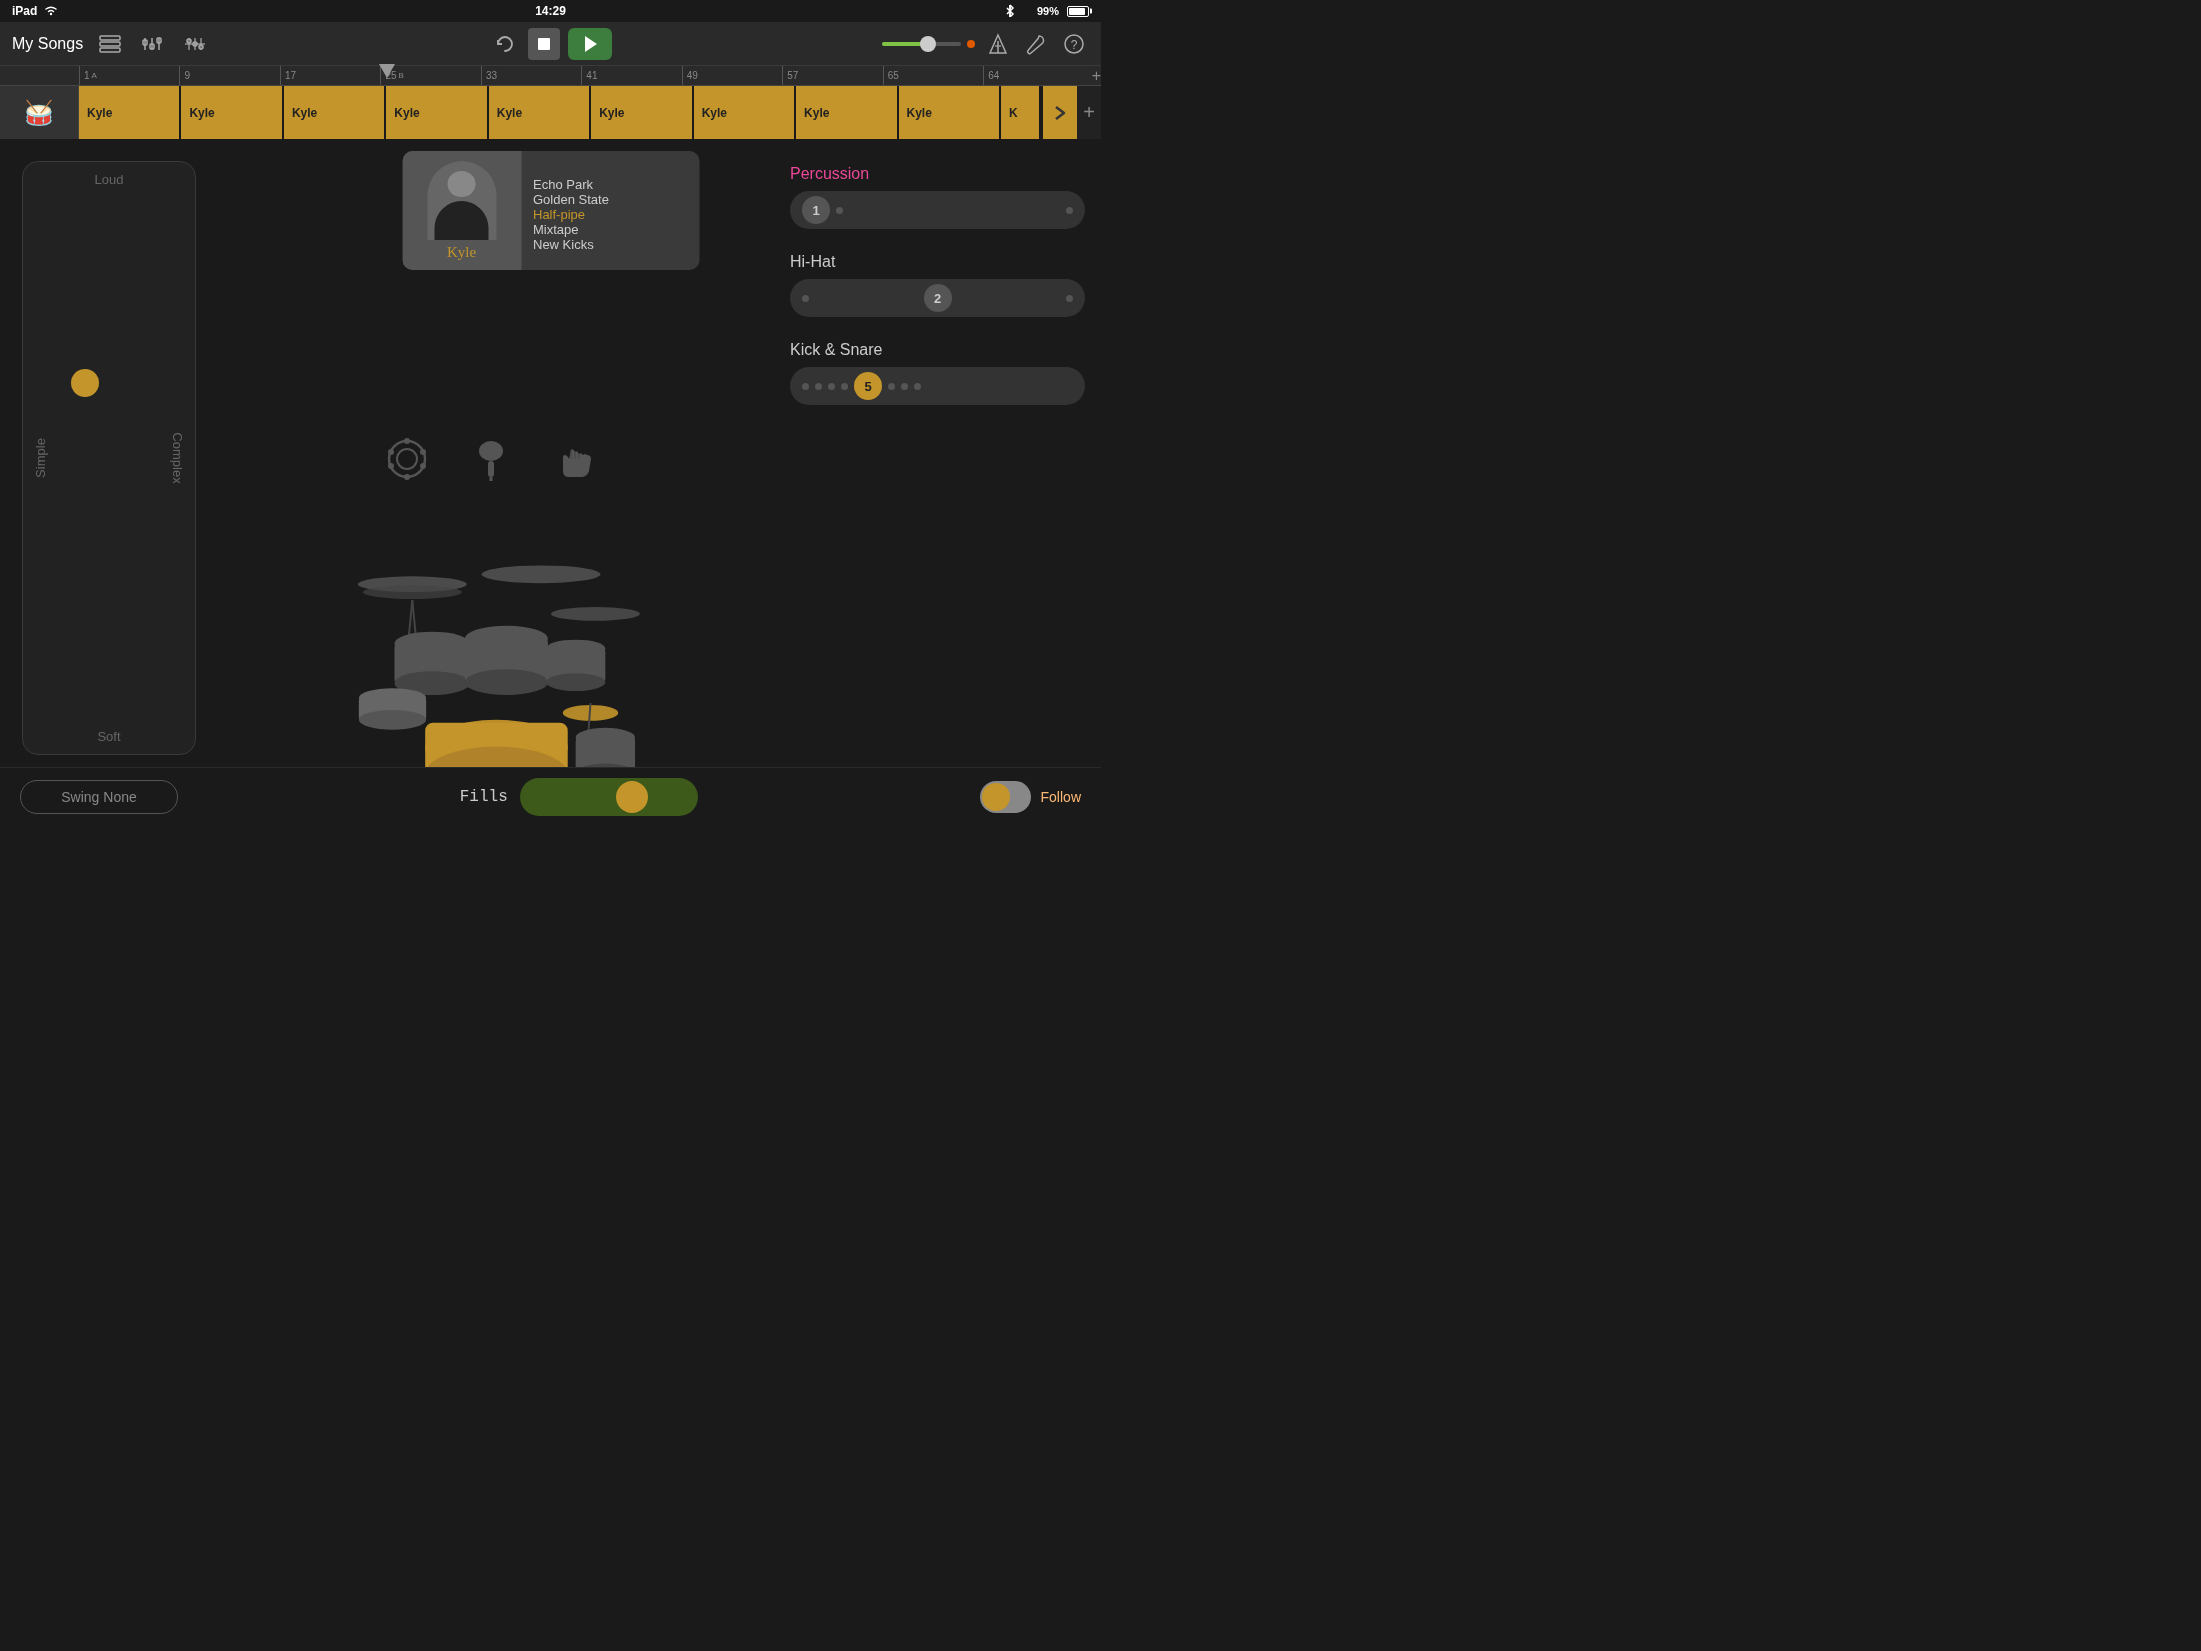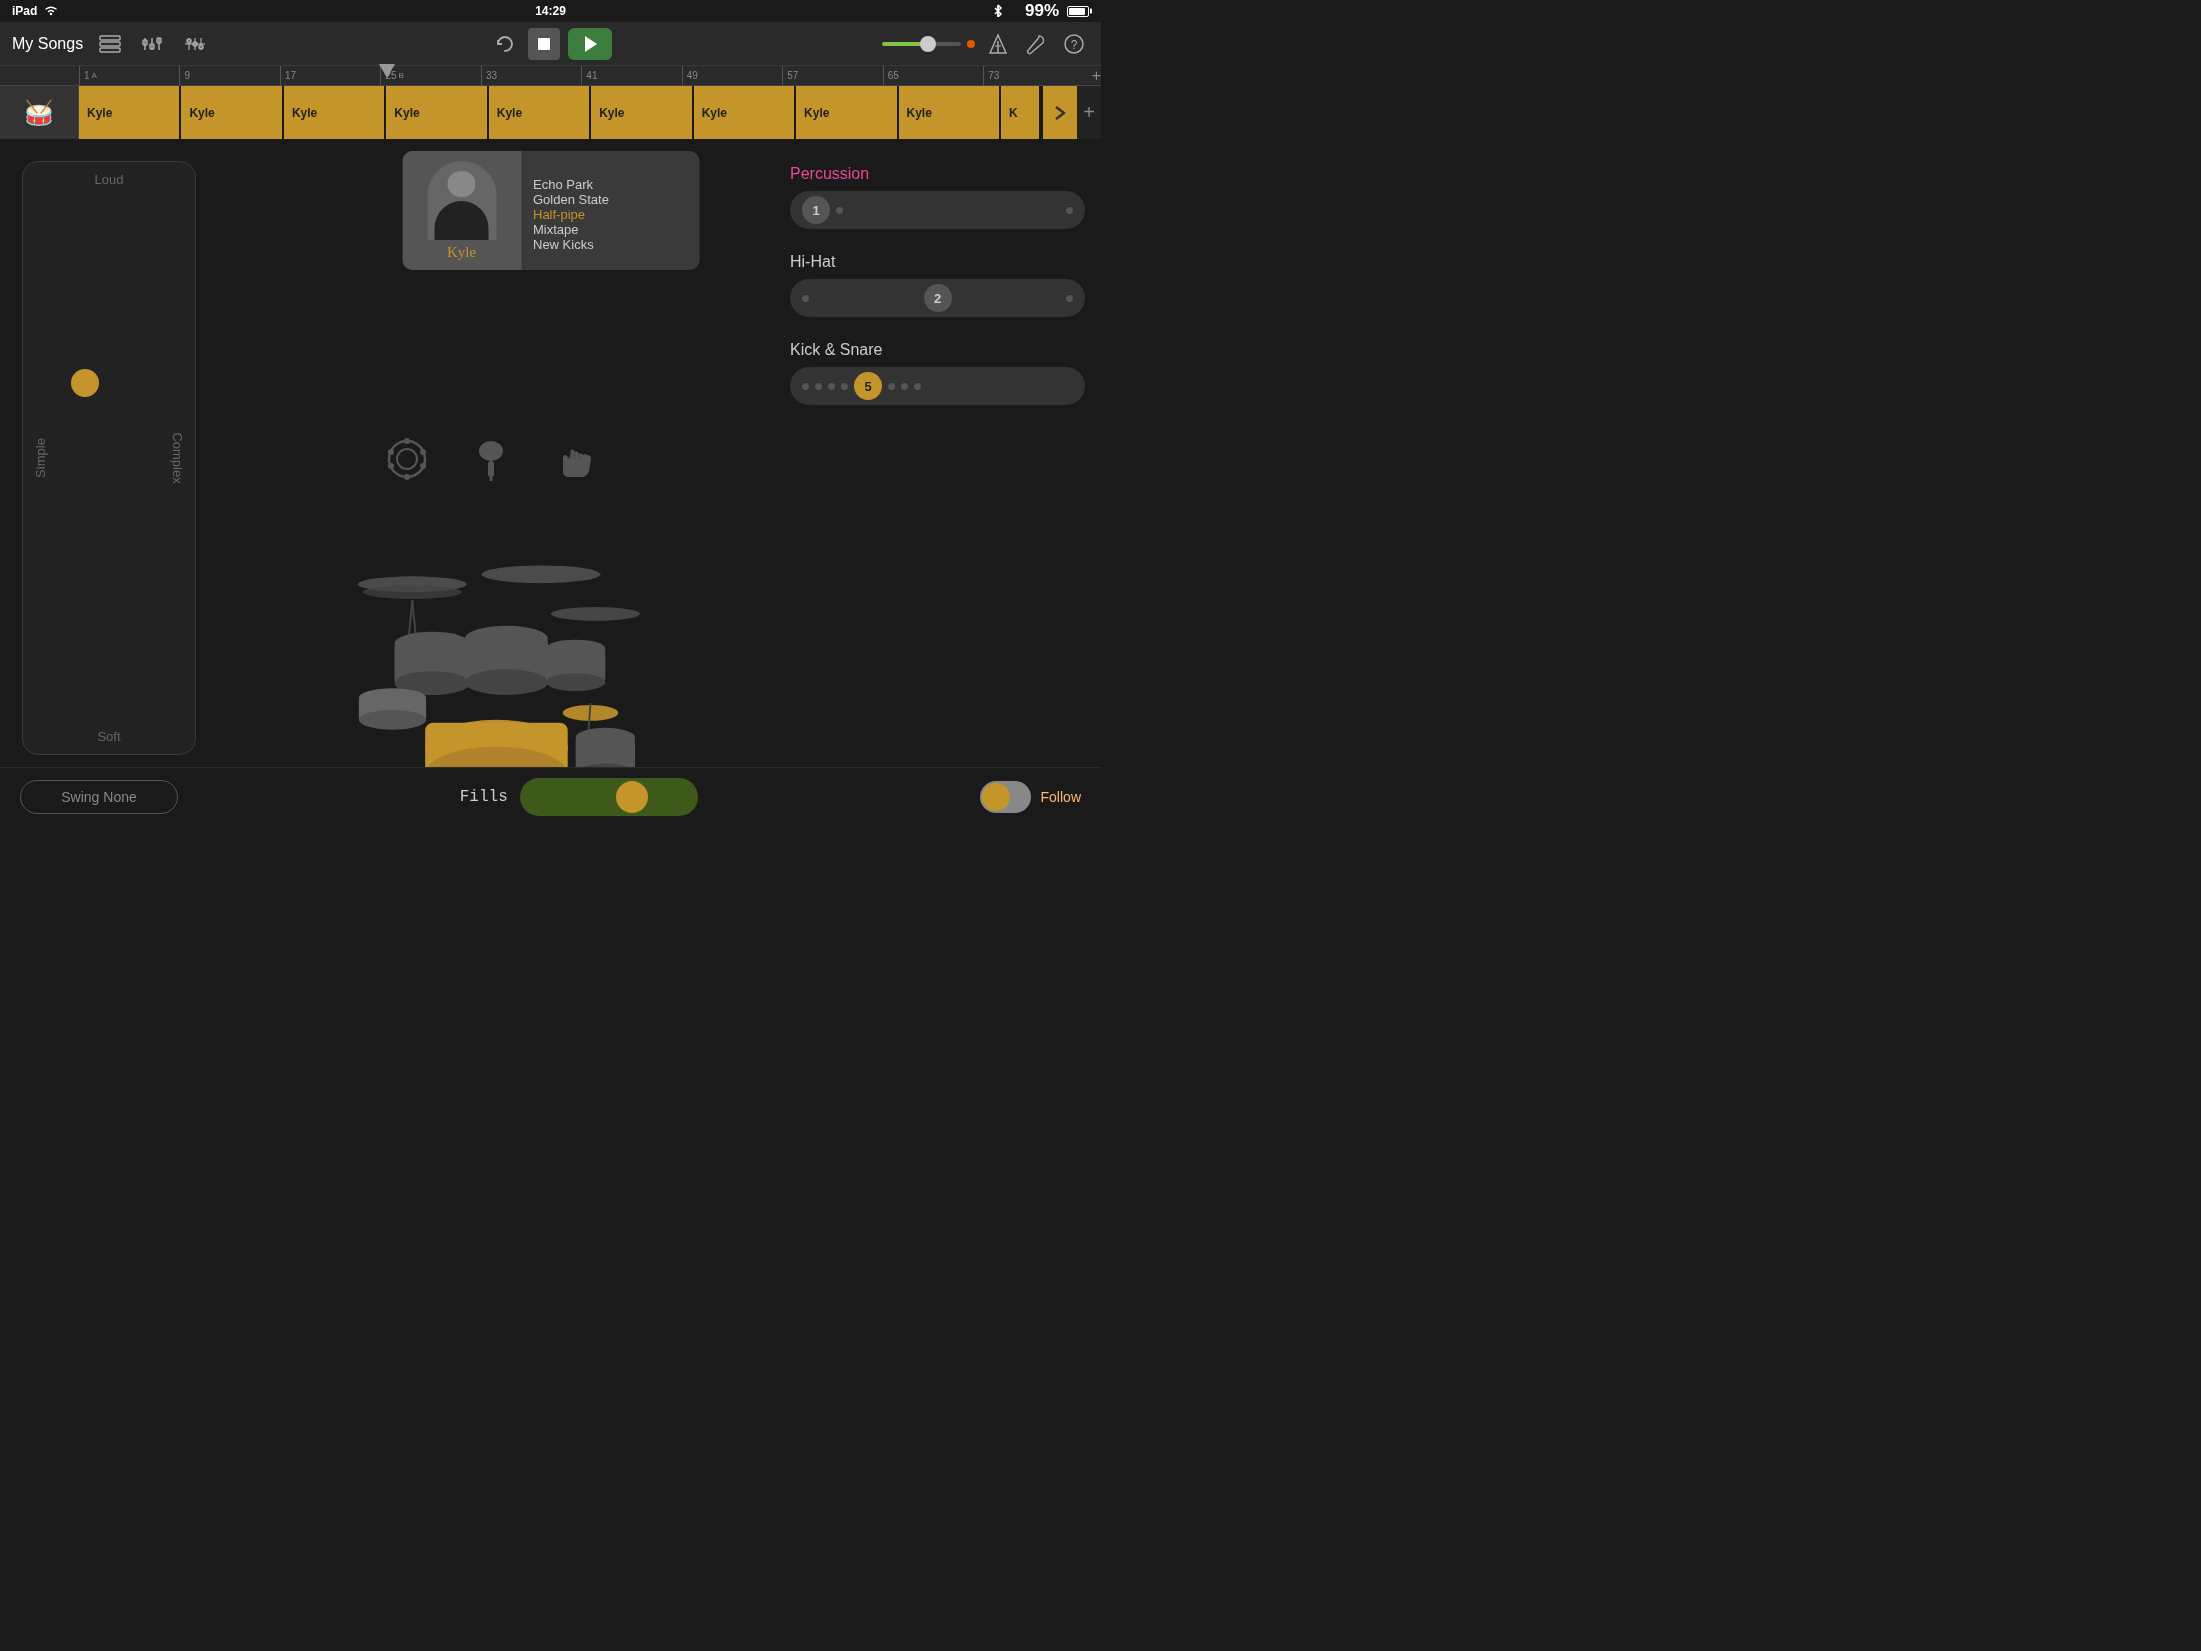--- a/index.html
+++ b/index.html
@@ -280,21 +280,21 @@
   </div>
   <div class="status-center">14:29</div>
   <div class="status-right">
     <span>
       <svg width="10" height="14" viewBox="0 0 10 14">
         <path d="M5 2 L8 5 L5 8 L5 2 M5 8 L8 11 L5 14 L5 8" stroke="white" stroke-width="1.5" fill="none"></path>
         <path d="M5 2 L5 14" stroke="white" stroke-width="1.5"></path>
         <path d="M2 5 L5 8 M2 11 L5 8" stroke="white" stroke-width="1.5"></path>
       </svg>
     </span>
-    <span style="font-size:17px;color:#fff;padding-left:16px;">99%</span>
+    <span style="font-size:11px;color:#fff;padding-left:16px;">99%</span>
     <span class="battery-icon">
       <div class="battery-fill"></div>
       <div class="battery-tip"></div>
     </span>
   </div>
 </div>
 
 <div class="toolbar">
   <div class="toolbar-left">
     <span style="font-size:16px;color:#fff;font-weight:500;cursor:pointer;">My Songs</span>
@@ -380,21 +380,21 @@
     <div class="timeline-marker" style="position:relative">
       25<span class="section-label">B</span>
       
       <div style="position:absolute;top:-2px;left:-2px;width:0;height:0;border-left:8px solid transparent;border-right:8px solid transparent;border-top:14px solid #999;"></div>
     </div>
     <div class="timeline-marker">33</div>
     <div class="timeline-marker">41</div>
     <div class="timeline-marker">49</div>
     <div class="timeline-marker">57</div>
     <div class="timeline-marker">65</div>
-    <div class="timeline-marker">73</div>
+    <div class="timeline-marker">64</div>
     <div style="display:flex;align-items:center;padding-left:8px;color:#888;font-size:16px;cursor:pointer;">+</div>
   </div>
 </div>
 
 <div class="track-area">
   <div class="track-header">
     <span style="font-size:24px;">🥁</span>
   </div>
   <div class="track-clips">
 

